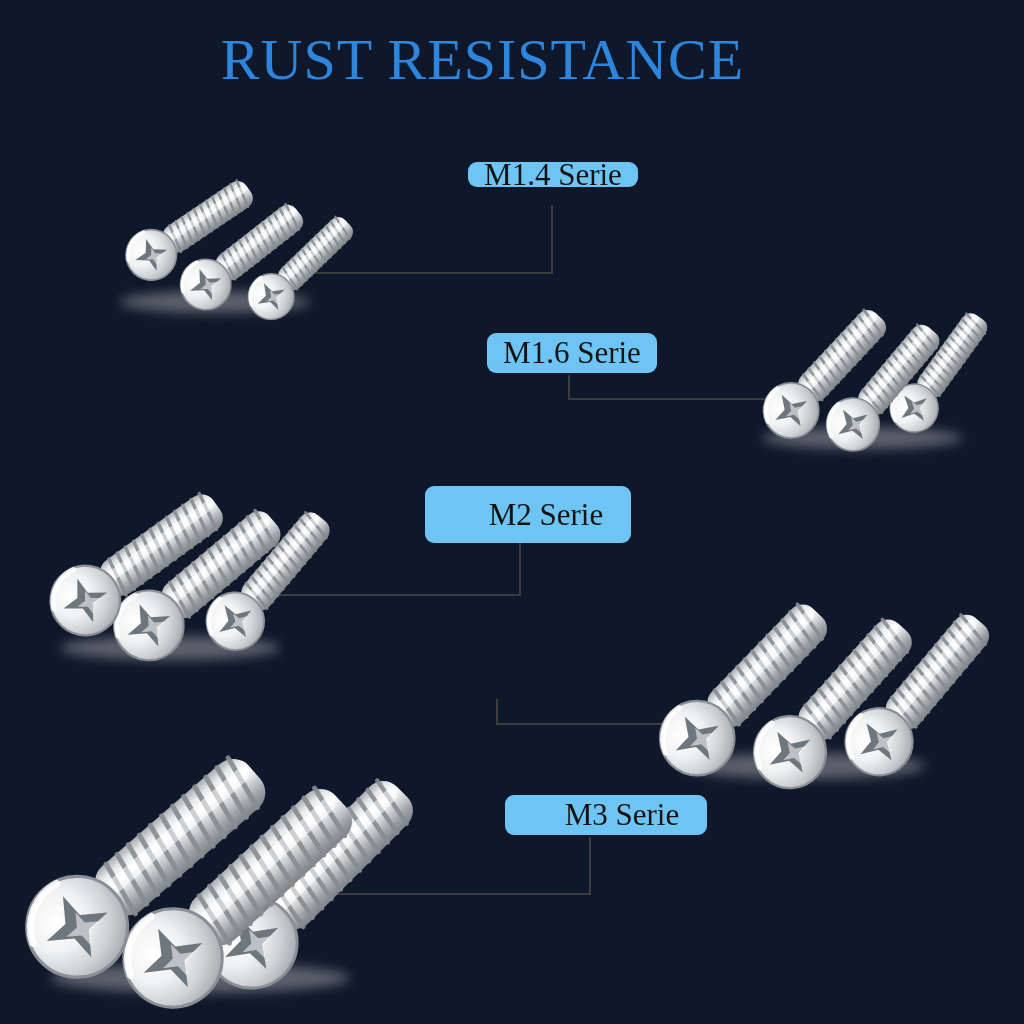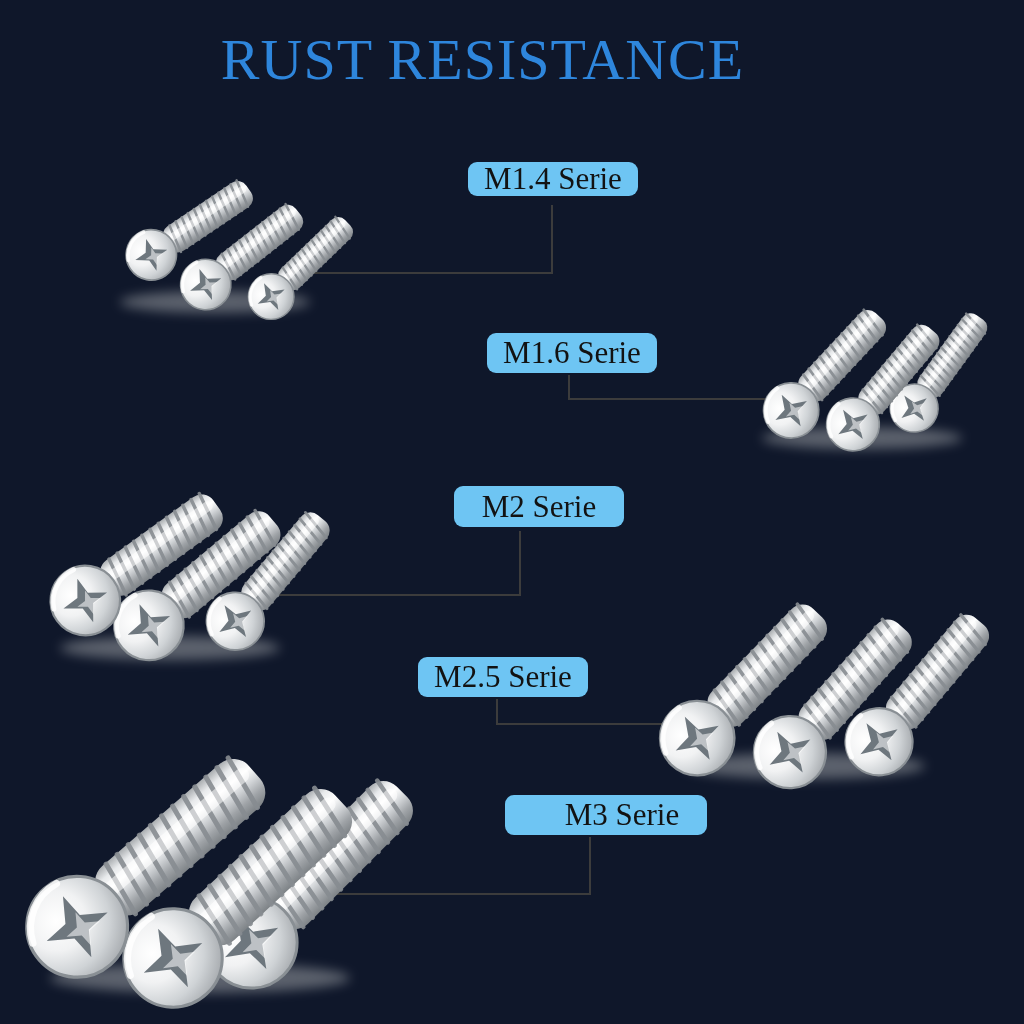--- a/index.html
+++ b/index.html
@@ -31,34 +31,34 @@
     width: 1024px; height: 1024px;
   }
   .leader {
     fill: none;
     stroke: var(--leader-line, #3c3c3c);
     stroke-width: 2;
   }
   .series-label {
     position: absolute;
     width: 170px;
-    height: 34px;
+    height: 25px;
     background: var(--label-bg, #6ec5f3);
     border-radius: 9px;
     display: flex;
     align-items: center;
     justify-content: center;
     font-family: "Liberation Serif", serif;
     font-size: 31px;
     color: var(--label-text, #121212);
     white-space: nowrap;
   }
   .label-m14 { left: 468px; top: 162px; }
   .label-m16 { left: 487px; top: 333px; height: 40px; text-align: right; }
-  .label-m2  { left: 454px; top: 486px; height: 41px; }
+  .label-m2  { left: 425px; top: 486px; height: 57px; padding-left: 36px; }
   .label-m25 { left: 418px; top: 657px; height: 40px; }
   .label-m3  { left: 505px; top: 795px; height: 40px; padding-left: 32px; }
 </style>
 </head>
 <body>
 
 <div class="stage">
 
   <h1 class="title">RUST RESISTANCE</h1>
 
@@ -152,16 +152,15 @@
     <g>
       <use href="#screw" transform="translate(265,929) rotate(-45) scale(1.9)"></use>
       <use href="#screw" transform="translate(188,944) rotate(-43) scale(2.05)"></use>
       <use href="#screw" transform="translate(93,913) rotate(-41) scale(2.1)"></use>
     </g>
   </svg>
 
   <div class="series-label label-m14">M1.4 Serie</div>
   <div class="series-label label-m16">M1.6 Serie</div>
   <div class="series-label label-m2">M2 Serie</div>
-  <div class="series-label label-m25">M2.5 Serie</div>
   <div class="series-label label-m3">M3 Serie</div>
 
 </div>
 
 </body></html>

